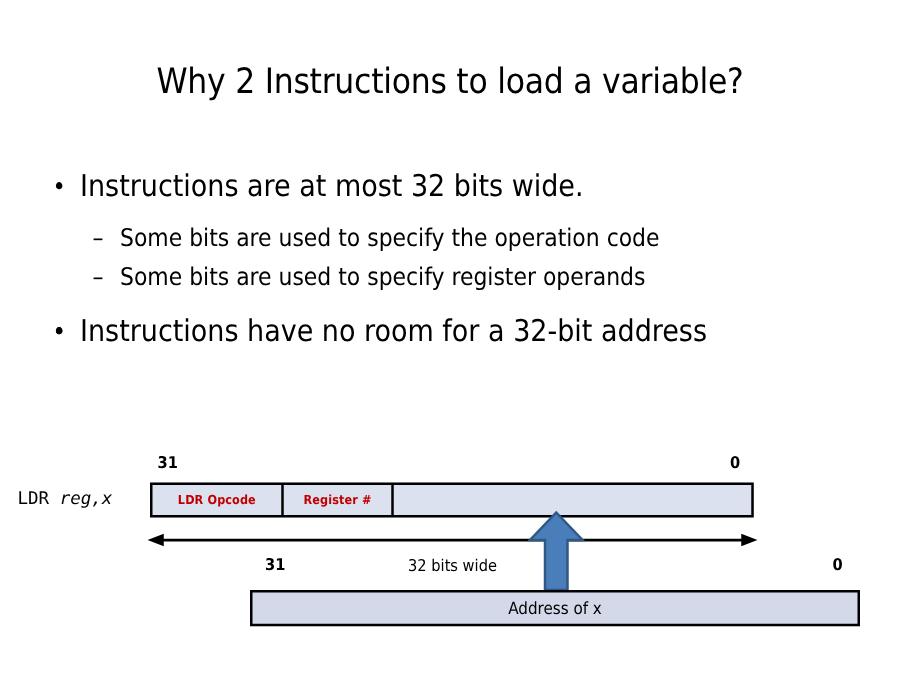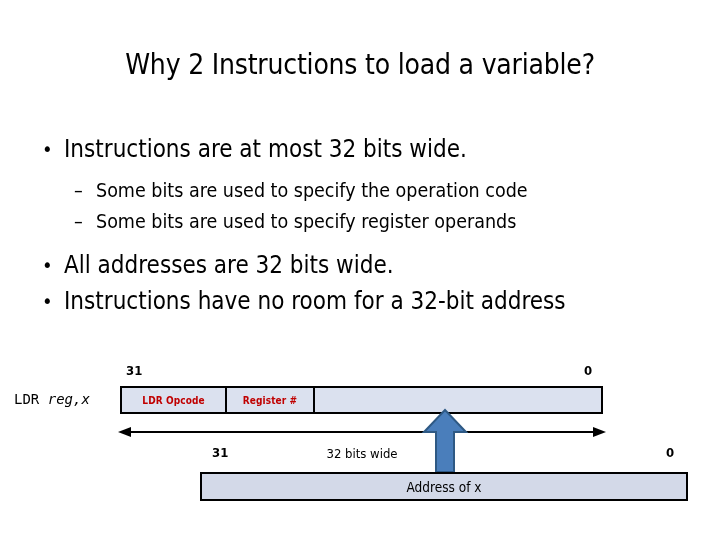--- a/index.html
+++ b/index.html
@@ -208,21 +208,20 @@
 
     <div class="bullet-l2">
       <span class="mark">–</span>
       <span>Some bits are used to specify register operands</span>
     </div>
 
     <div class="gap-b"></div>
 
     <div class="bullet-l1">
       <span class="mark">•</span>
-      <span>All addresses are 32 bits wide.</span>
     </div>
 
     <div class="bullet-l1">
       <span class="mark">•</span>
       <span>Instructions have no room for a 32-bit address</span>
     </div>
 
   </div>
 
   <div class="diagram">

